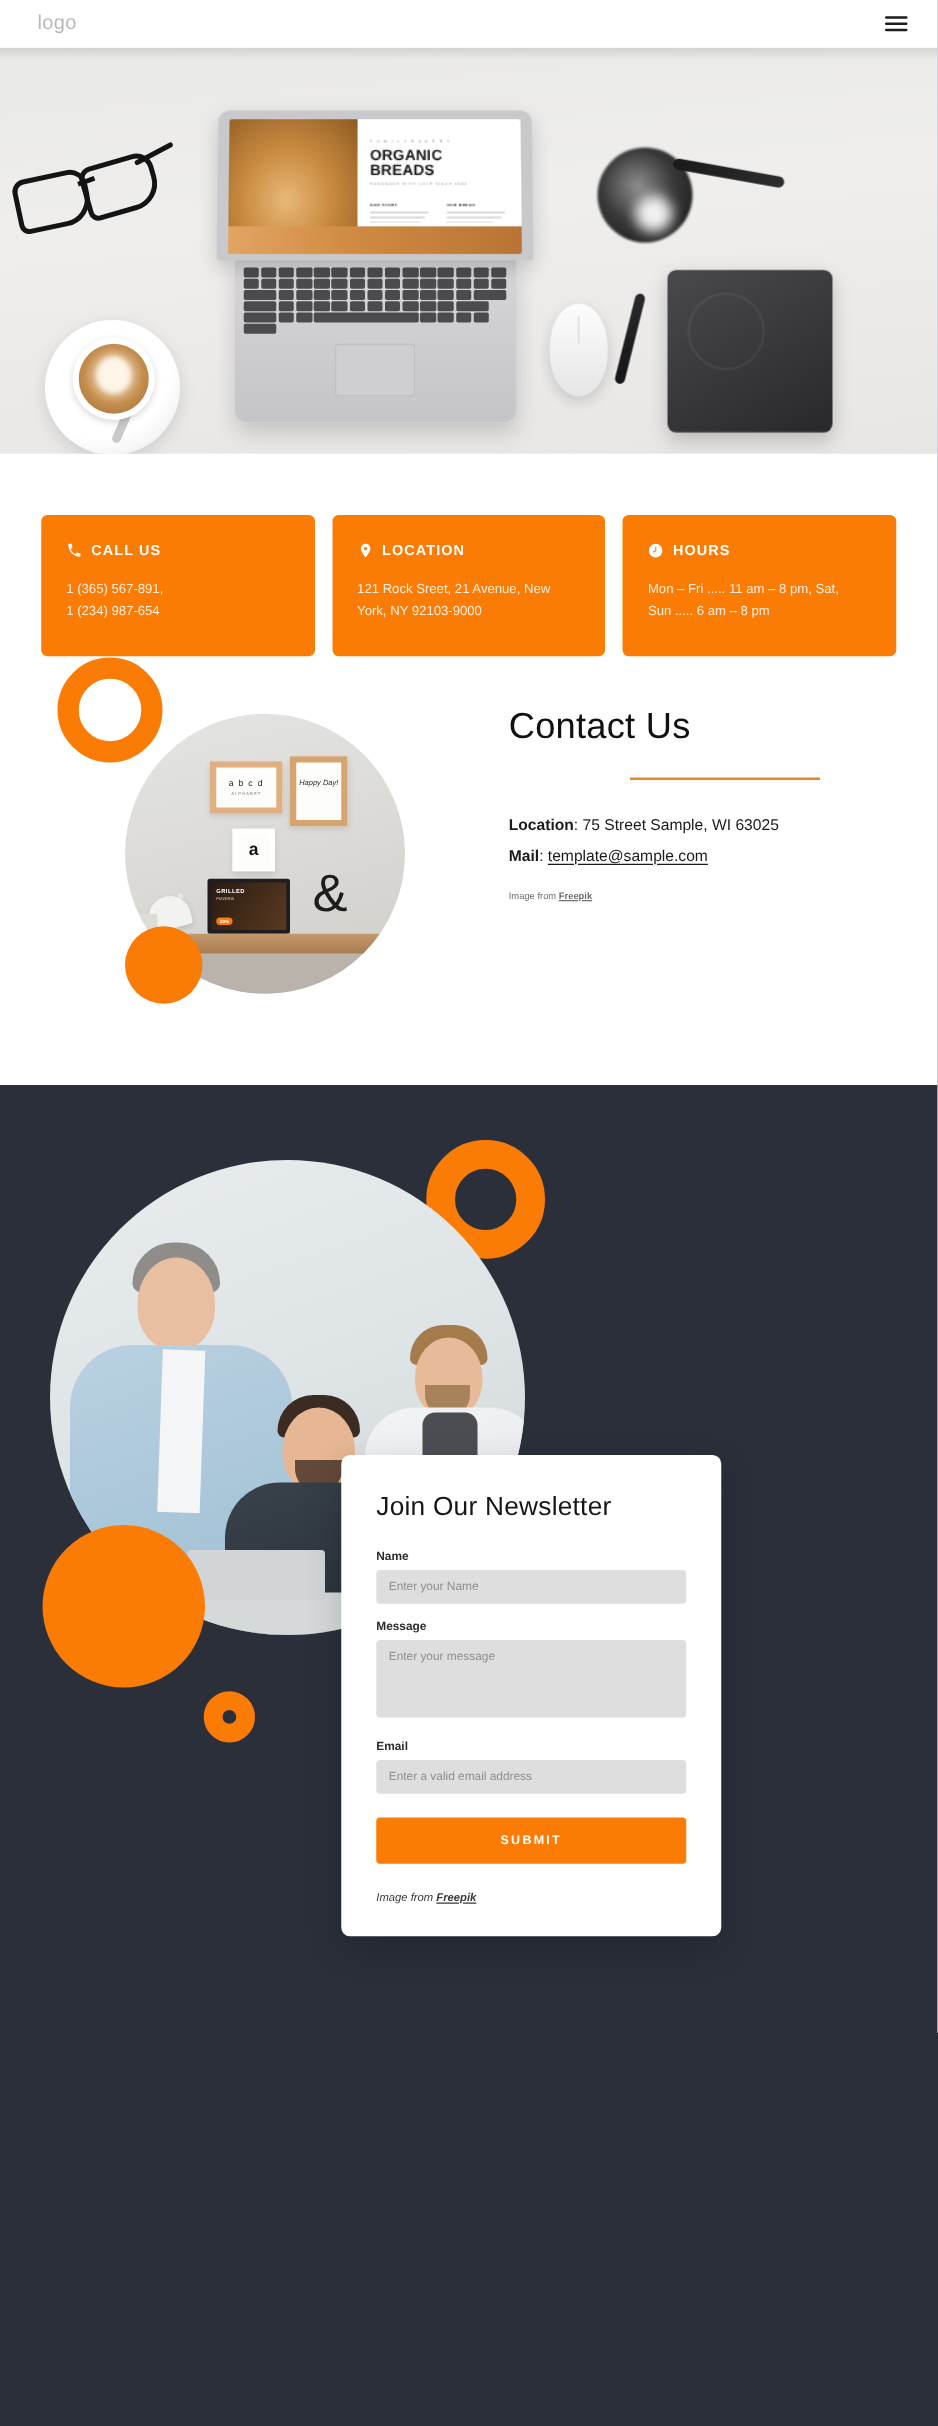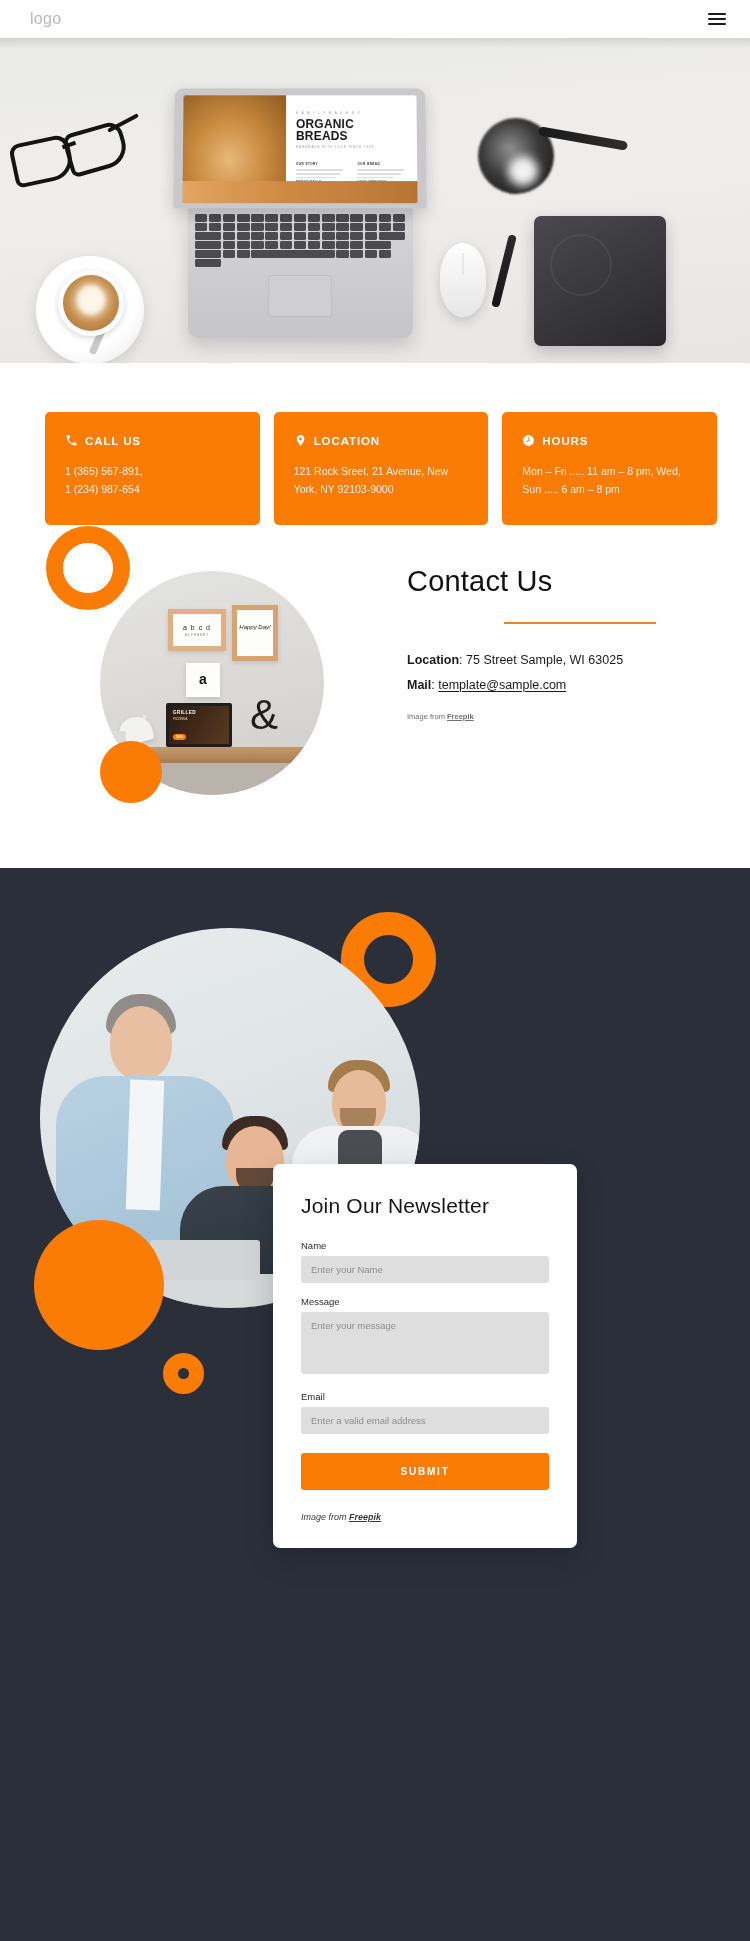--- a/index.html
+++ b/index.html
@@ -172,21 +172,21 @@
   }
   .stylus {
     position: absolute; left: 500px; top: 196px; width: 8px; height: 74px;
     background: linear-gradient(to bottom,#2b2b2e,#151517);
     border-radius: 4px; transform: rotate(14deg);
   }
 
   
   .cards {
     position: absolute; left: 0; right: 0; top: 412px;
-    display: flex; gap: 14px; padding: 0 33px; z-index: 10; margin-left: 12px;
+    display: flex; gap: 14px; padding: 0 33px; z-index: 10;
   }
   .card {
     flex: 1; background: #FB7C05; border-radius: 5px;
     padding: 22px 20px 26px; color: #ffffff; min-height: 104px;
   }
   .card-head { display: flex; align-items: center; gap: 7px; margin-bottom: 15px; }
   .card-title { font-size: 11.5px; font-weight: 700; letter-spacing: .9px; }
   .card-line { font-size: 10.5px; color: rgba(255,255,255,.88); line-height: 1.75; }
   .ic { width: 13px; height: 13px; display: block; fill: #ffffff; }
   .ring-a {
@@ -306,21 +306,21 @@
     background: #ffffff; border-radius: 7px; z-index: 6;
     padding: 30px 28px 26px;
     box-shadow: 0 10px 30px rgba(0,0,0,.18);
   }
   .form-title {
     font-size: 21px; font-weight: 400; color: #161616; margin-bottom: 22px;
     letter-spacing: .2px;
   }
   .field { margin-bottom: 13px; }
   .field label {
-    display: block; font-size: 9.5px; color: #2b2b2b; margin-bottom: 5px;
+    display: block; font-size: 9.5px; color: #2b2b2b; margin-bottom: 5px; font-weight: bold;
   }
   .field input, .field textarea {
     width: 100%; background: #DEDEDE; border: none; border-radius: 3px;
     padding: 8px 10px; font-size: 9.5px; color: #3b3b3b;
     font-family: "Liberation Sans", sans-serif;
   }
   .field input::placeholder, .field textarea::placeholder { color: #8e8e8e; }
   .field textarea { height: 62px; resize: none; }
   .submit-btn {
     width: 100%; background: #FB7C05; color: #ffffff; border: none;
@@ -510,21 +510,21 @@
 
   <div class="card">
     <div class="card-head">
       <span>
         <svg class="ic" viewBox="0 0 24 24">
             <path d="M12 2a10 10 0 1 0 0 20 10 10 0 0 0 0-20zm1 10.6-4.2 2.4-.8-1.4 3.5-2V6h1.5v6.6z"></path>
           </svg>
       </span>
       <span class="card-title">HOURS</span>
     </div>
-    <div class="card-line">Mon – Fri ..... 11 am – 8 pm, Wed,</div>
+    <div class="card-line">Mon – Fri ..... 11 am – 8 pm, Sat,</div>
     <div class="card-line">Sun  ..... 6 am – 8 pm</div>
   </div>
 
 </div>
 
 <div class="ring-a"></div>
 
 <div class="photo-circle">
   <div class="wall">
     <div class="frame f1">

